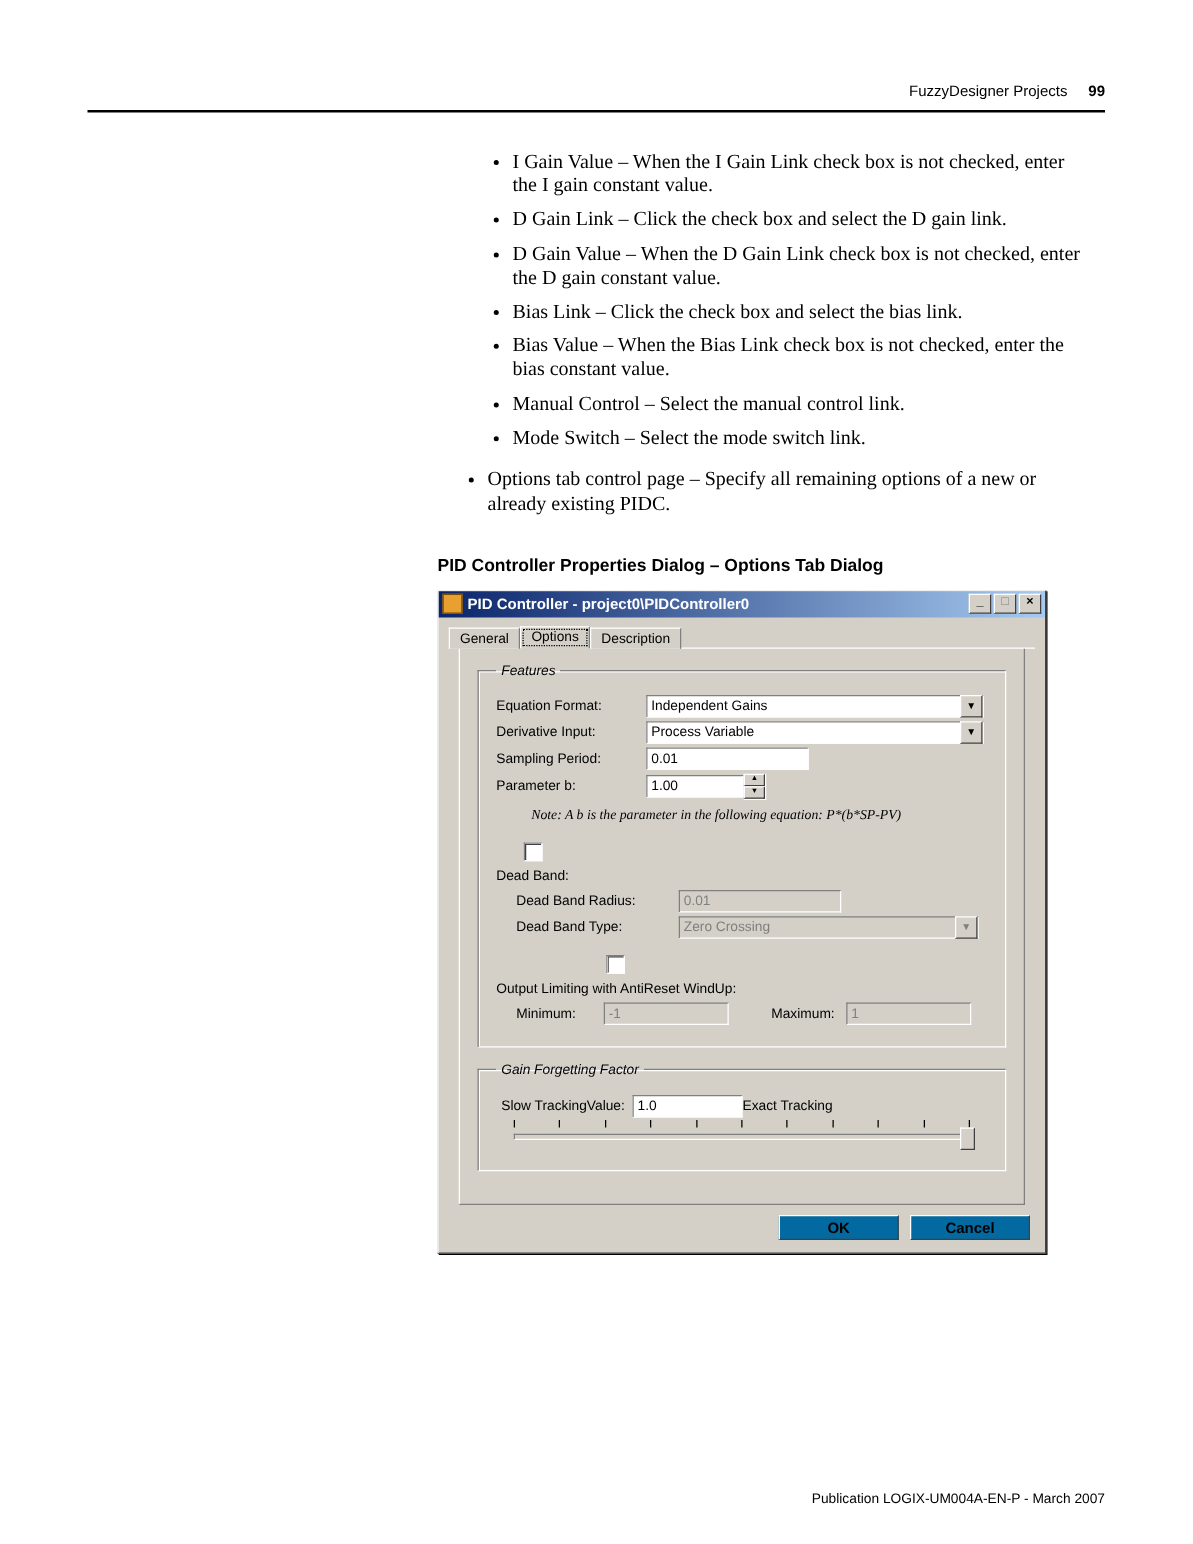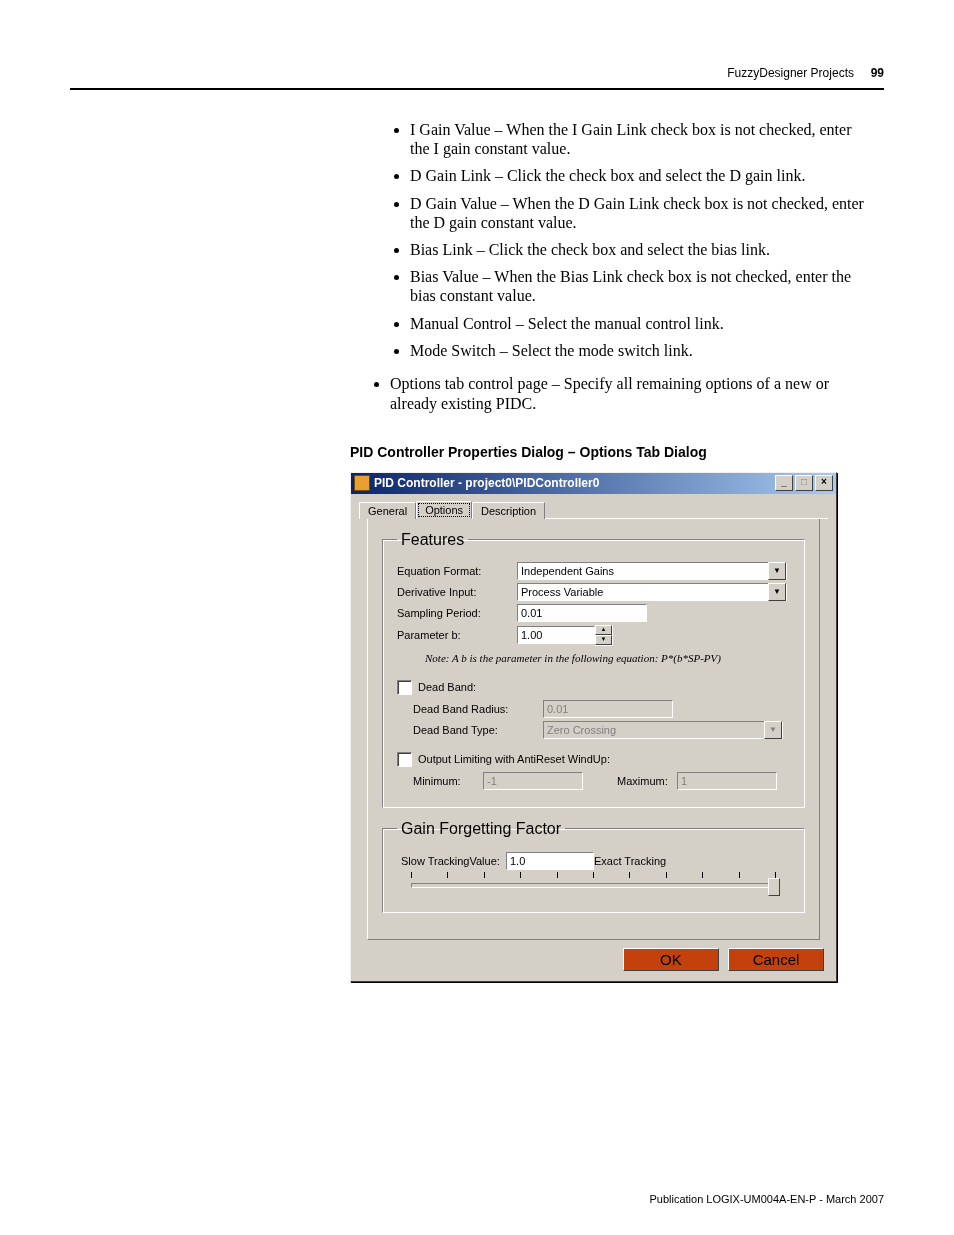--- a/index.html
+++ b/index.html
@@ -129,21 +129,22 @@
     border-top-color: #808080;
     border-left-color: #808080;
     border-right-color: #fff;
     border-bottom-color: #fff;
     margin: 0 0 12px 0;
     padding: 10px 14px 14px 14px;
     box-shadow: inset 1px 1px 0 #fff;
   }
   fieldset.groupbox > legend {
     padding: 0 4px;
-    font-size: 16px;
+    font-size: 11px;
+    font-style: italic;
   }
   .row { display: flex; align-items: center; margin: 3px 0; }
   .row .lbl { width: 120px; }
   .row .lbl2 { width: 130px; padding-left: 16px; }
   .row .lbl3 { width: 70px; padding-left: 16px; }
   .ctrl-text, .ctrl-select {
     font-family: Tahoma, Arial, sans-serif;
     font-size: 11px;
     height: 18px;
     box-sizing: border-box;
@@ -171,21 +172,21 @@
     border-right: 1px solid #fff;
     border-bottom: 1px solid #fff;
   }
   .spin-btn {
     width: 15px; height: 8px; background: #d4d0c8;
     border-top: 1px solid #fff; border-left: 1px solid #fff;
     border-right: 1px solid #404040; border-bottom: 1px solid #404040;
     font-size: 6px; line-height: 6px; text-align: center;
   }
   .note { font-style: italic; font-family: 'Times New Roman', serif; font-size: 11px; margin: 6px 0 10px 28px; }
-  .chk { display: inline-flex; align-items: center; gap: 6px; margin: 6px 0 2px 0; }
+  .chk { display: inline-flex; align-items: center; gap: 6px; margin: 6px 0 2px 0; flex-direction: column; }
   .chk-box {
     width: 13px; height: 13px; background: #fff;
     border-top: 1px solid #808080; border-left: 1px solid #808080;
     border-right: 1px solid #fff; border-bottom: 1px solid #fff;
     box-shadow: inset 1px 1px 0 #404040;
   }
   .slider-wrap { margin: 4px 0 0 0; }
   .slider-row1 { display: flex; align-items: center; justify-content: flex-start; margin: 4px 4px 0 4px; }
   .slider-track {
     margin: 2px 14px 4px 14px;
@@ -210,26 +211,27 @@
     width: 10px; height: 16px;
     background: #d4d0c8;
     border-top: 1px solid #fff; border-left: 1px solid #fff;
     border-right: 1px solid #404040; border-bottom: 1px solid #404040;
   }
   .dlg-btns { text-align: right; padding: 0 12px 10px 0; }
   .btn {
     display: inline-block;
     min-width: 70px;
     padding: 2px 12px;
-    background: #c2410c;
+    background: #0369a1;
     border-top: 1px solid #fff; border-left: 1px solid #fff;
     border-right: 1px solid #404040; border-bottom: 1px solid #404040;
     margin-left: 6px;
     text-align: center;
-    font-size: 15px;
+    font-size: 12px;
+    font-weight: bold;
   }
   .after-dialog {
     margin: 12px 20px 0 340px;
     font-family: Garamond, Georgia, serif;
     font-size: 16px;
   }
   .after-dialog .dash { display: inline-block; width: 14px; }
   .footer {
     position: absolute;
     right: 70px;

